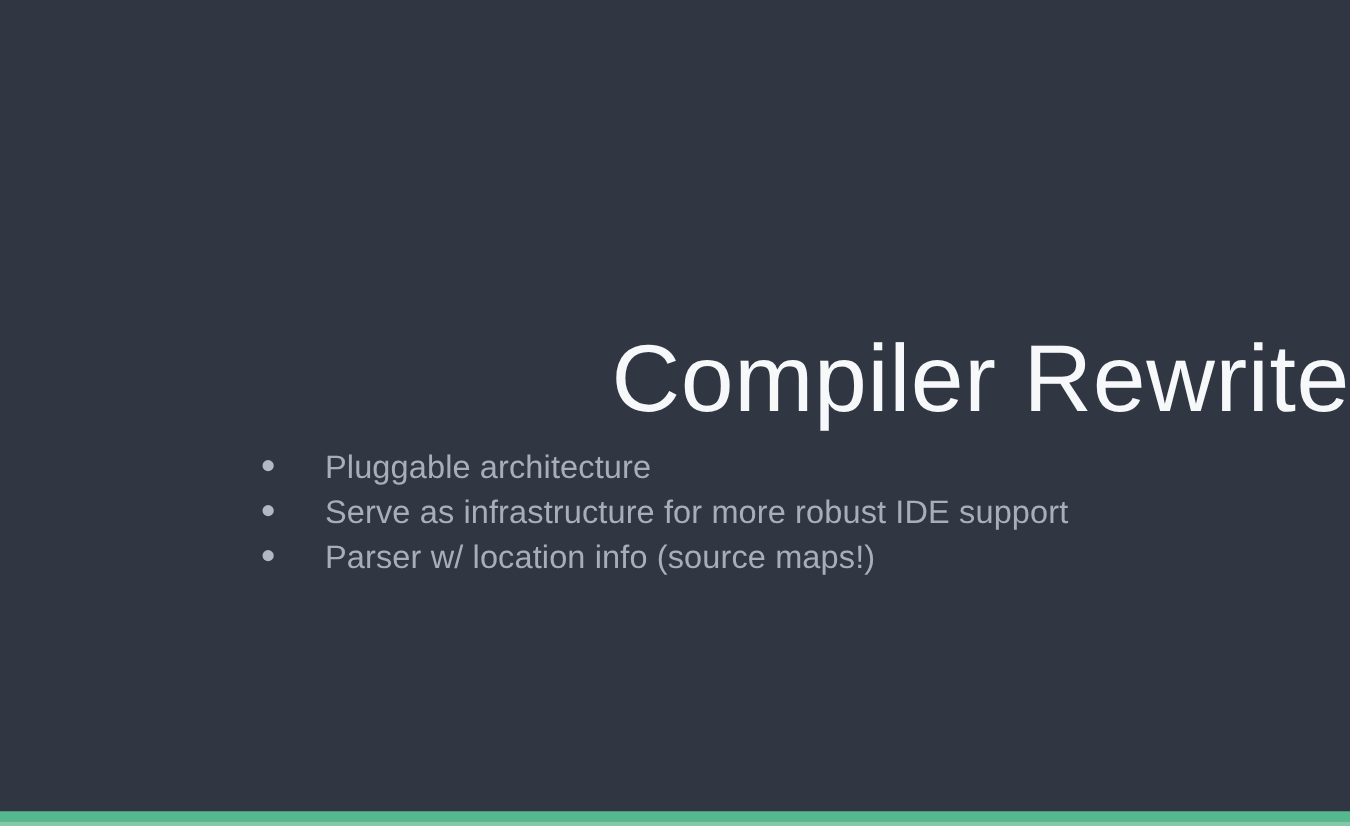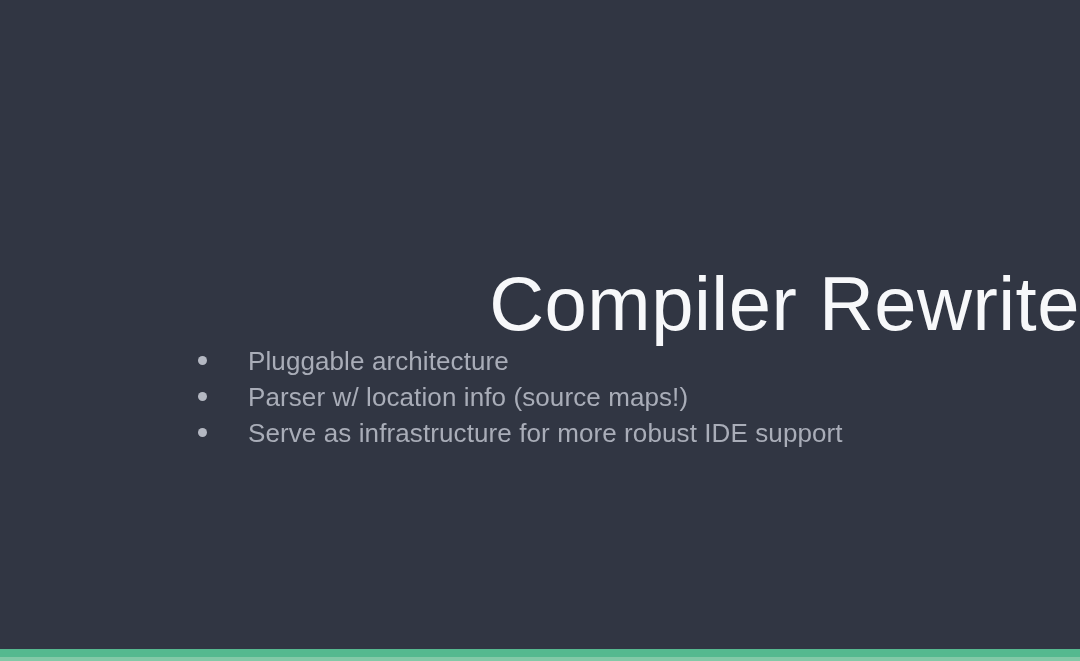--- a/index.html
+++ b/index.html
@@ -37,21 +37,21 @@
     letter-spacing: 0.5px;
     color: #f7f8fa;
     white-space: nowrap;
   }
 
   
   .bullet-list {
     position: absolute;
     left: 198px;
     top: 343px;
-    margin: 0;
+    margin: 12px;
     padding: 0;
     list-style: none;
     width: 860px;
   }
   .bullet-item {
     display: flex;
     align-items: baseline;
     height: 36px;
   }
   .bullet-marker {
@@ -100,26 +100,26 @@
 
   <ul class="bullet-list">
 
     <li class="bullet-item">
       <span class="bullet-marker"></span>
       <span class="bullet-text">Pluggable architecture</span>
     </li>
 
     <li class="bullet-item">
       <span class="bullet-marker"></span>
-      <span class="bullet-text">Parser w/ location info (source maps!)</span>
+      <span class="bullet-text">Serve as infrastructure for more robust IDE support</span>
     </li>
 
     <li class="bullet-item">
       <span class="bullet-marker"></span>
-      <span class="bullet-text">Serve as infrastructure for more robust IDE support</span>
+      <span class="bullet-text">Parser w/ location info (source maps!)</span>
     </li>
 
   </ul>
 
   <div class="accent-bar accent-bar-main"></div>
   <div class="accent-bar accent-bar-light"></div>
 
 </div>
 
 </body></html>

